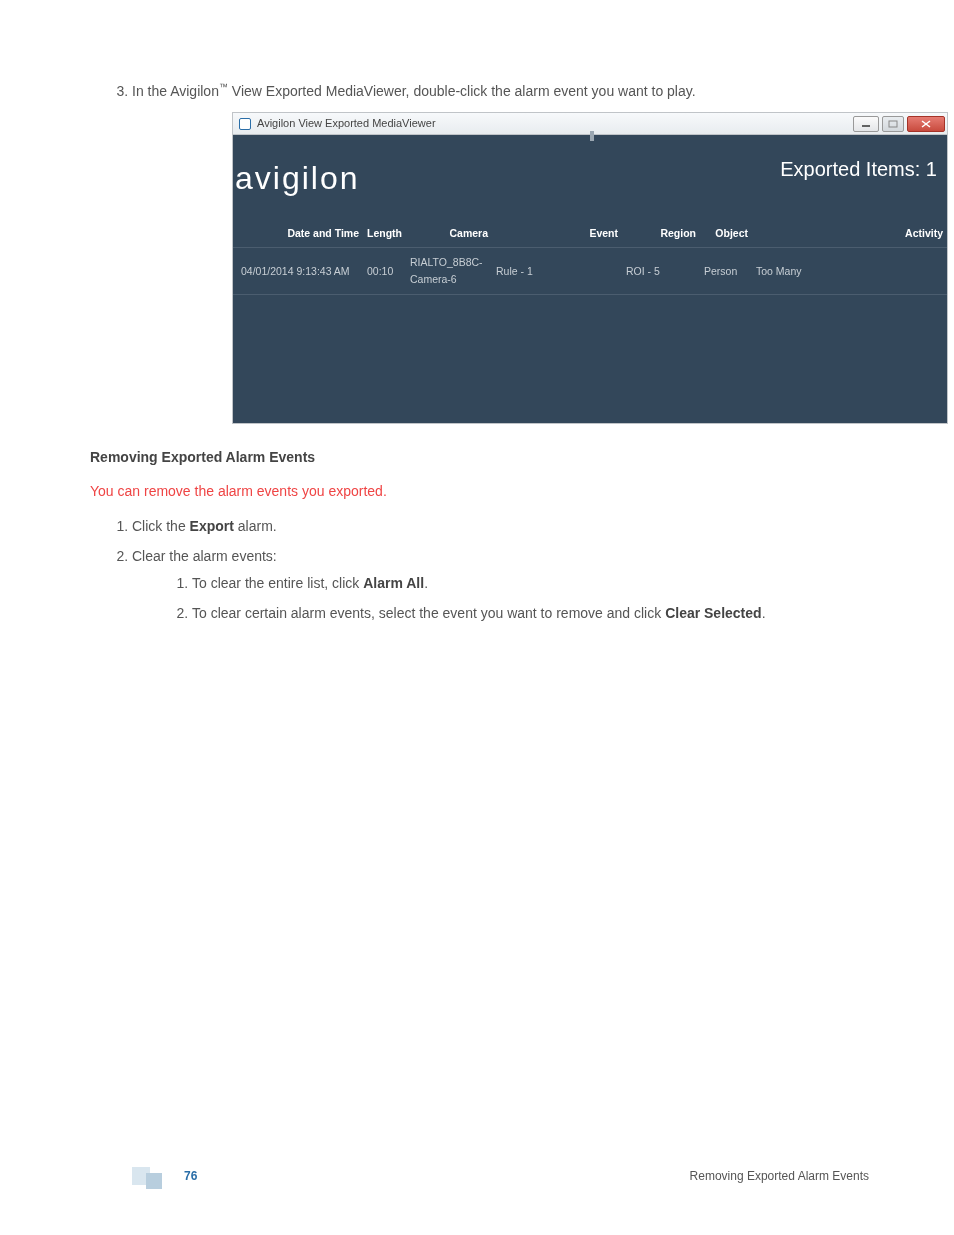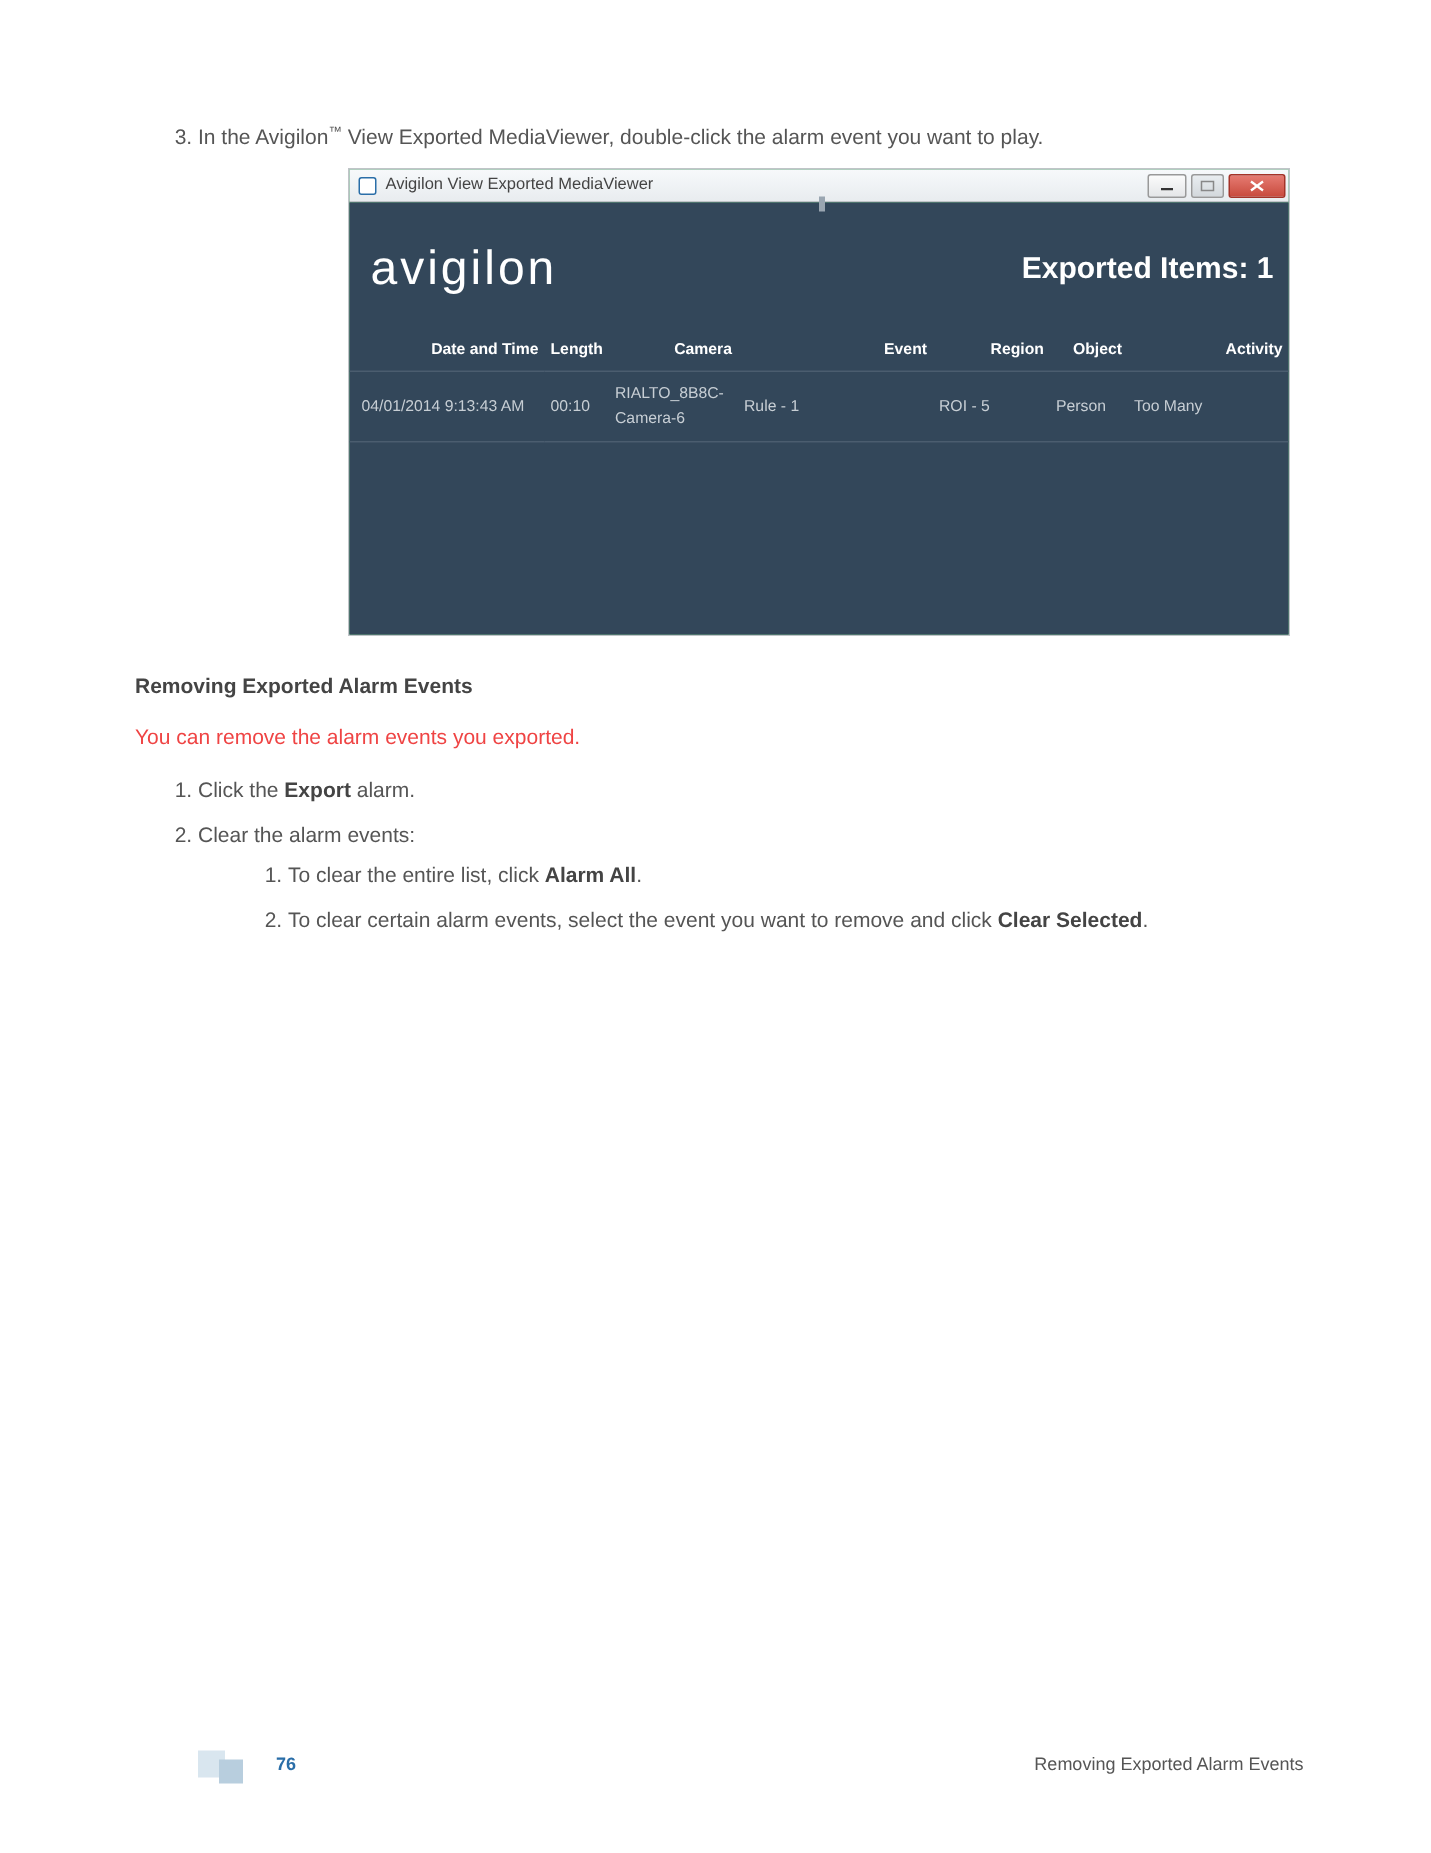--- a/index.html
+++ b/index.html
@@ -22,23 +22,23 @@
   ol.sub { padding-left: 42px; margin-top:4px; }
   ol.sub > li { margin-bottom: 8px; }
   ol.subsub { padding-left: 60px; margin-top:4px; }
   ol.subsub > li { margin-bottom: 8px; }
   .tm { font-size: 9px; vertical-align: super; }
   b { color:#444; font-weight:700; }
 
   
   .win-wrap {
     margin: 10px 0 20px 100px;
-    width: 628px;
+    width: 716px;
     border: 1px solid #c0c4c8;
-    background: #15803d;
+    background: #5eead4;
   }
   .titlebar {
     height: 22px;
     background: linear-gradient(#f7f9fb,#e8ecef);
     border-bottom: 1px solid #c0c4c8;
     display:flex;
     align-items:center;
     padding: 0 2px 0 6px;
     font-size: 11px;
     color:#444;
@@ -65,36 +65,36 @@
   }
   .winbtn.min { width:26px; }
   .winbtn.max { width:22px; background:linear-gradient(#e9edf0,#d3d8dc); color:#999;}
   .winbtn.close { width:38px; background:linear-gradient(#e67b72,#c84b3e); color:#fff; border-color:#a43328;}
   .winbody {
     background:#33475a;
     padding: 0;
   }
   .brandbar {
     display:flex;
-    align-items:center;
+    align-items:flex-start;
     justify-content:space-between;
-    padding: 18px 10px 14px 14px;
+    padding: 18px 10px 14px 2px;
     position:relative;
   }
   .brandbar .logo {
     font-size:32px;
     font-weight:400;
     letter-spacing:2px;
     color:#fff;
     font-family: "Segoe UI", Arial, sans-serif;
   }
   .brandbar .exported {
     font-size:20px;
     color:#fff;
-    font-weight:700;
+    font-weight:400;
   }
   .topmark {
     position:absolute;
     width:4px; height:10px; background:#9aa6b1;
     left:50%; top:-4px;
   }
   table.ev {
     width:100%;
     border-collapse:collapse;
     font-size:10.5px;

